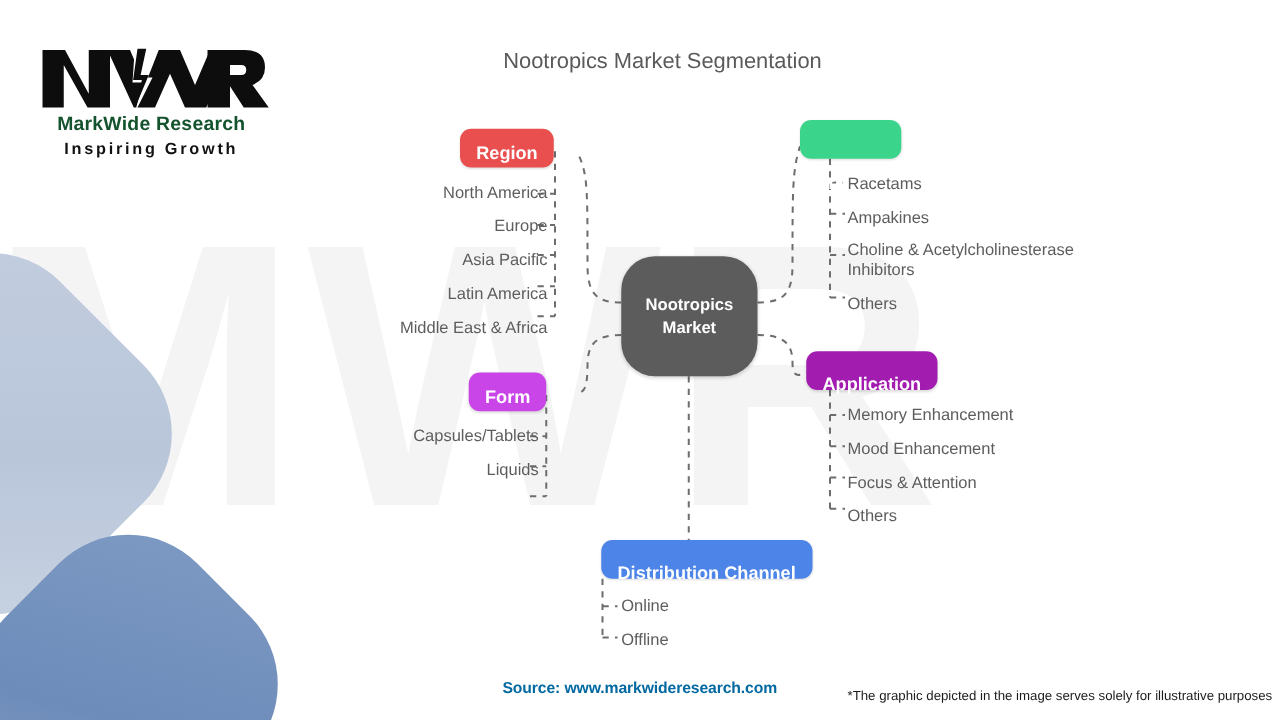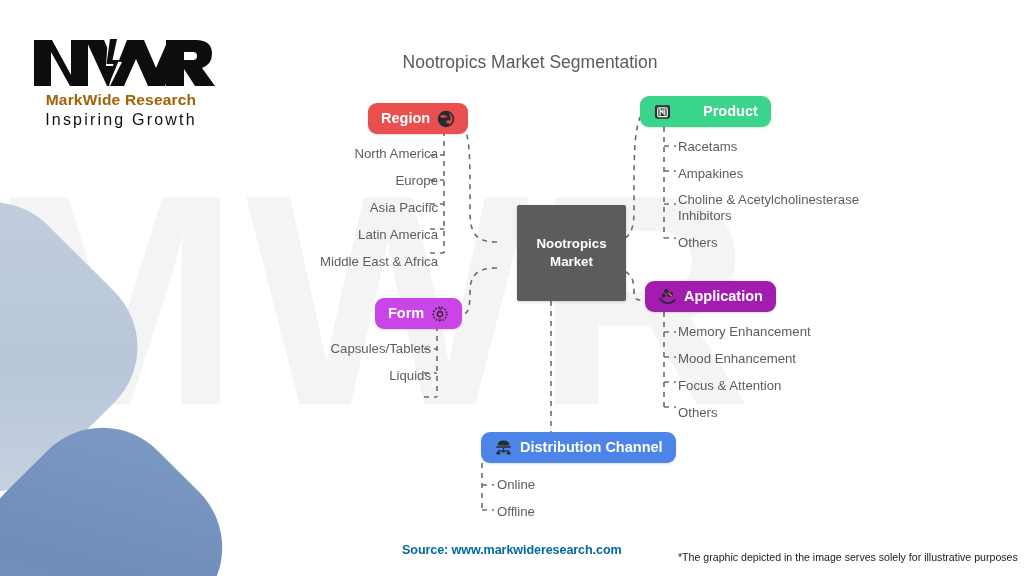--- a/index.html
+++ b/index.html
@@ -45,67 +45,67 @@
   .blob-dark {
     width: 215px; height: 215px;
     left: -5px; top: 440px;
     background: linear-gradient(150deg, #7e9bc4 0%, #6e8cba 60%, #88a1c6 100%);
   }
 
   
   .logo { position: absolute; left: 26px; top: 32px; width: 190px; }
   .logo-mark { display: block; }
   .logo-name {
-    font-size: 15.5px; font-weight: 700; color: #a16207;
+    font-size: 15.5px; font-weight: 700; color: #14532d;
     text-align: center; letter-spacing: 0.2px; margin-top: 1px;
   }
   .logo-tag {
-    font-size: 16px; font-weight: 400; color: #111;
+    font-size: 13px; font-weight: 700; color: #111;
     text-align: center; letter-spacing: 2.2px; margin-top: 2px;
   }
 
   
   .chart-title {
     position: absolute; left: 0; top: 38px; width: 912px;
     text-align: center;
-    font-size: 17.5px; color: #5a5a5a; font-weight: 400; margin-top: 14px;
+    font-size: 17.5px; color: #5a5a5a; font-weight: 400;
   }
   .chart-title-inner { display: inline-block; transform: translateX(74px); }
 
   
   #wires { position: absolute; left: 0; top: 0; width: 1024px; height: 576px; }
 
   
   .node {
     position: absolute;
     display: flex; align-items: center; gap: 7px;
     border-radius: 9px;
     padding: 12px 13px;
     height: 31px;
     color: #ffffff;
     font-size: 14.5px;
     font-weight: 700;
     white-space: nowrap;
     box-shadow: 0 1px 2px rgba(0,0,0,0.13);
+    flex-direction: column;
   }
   .node .nlabel { position: relative; top: -0.5px; }
 
   .center-node {
     position: absolute;
     left: 497px; top: 205px;
     width: 109px; height: 96px;
     background: #5c5c5c;
-    border-radius: 2px;
+    border-radius: 27px;
     color: #fff;
     display: flex; flex-direction: column;
     align-items: center; justify-content: center;
     font-size: 13.3px; font-weight: 700;
     line-height: 1.35; text-align: center;
     box-shadow: 0 1px 3px rgba(0,0,0,0.18);
-    margin-left: 20px;
   }
 
   #node-region      { left: 368px; top: 103px; background: #e94f4f; }
   #node-product     { left: 640px; top: 96px;  background: #3ad58b; gap: 31px; }
   #node-form        { left: 375px; top: 298px; background: #c945e8; }
   #node-application { left: 645px; top: 281px; background: #a21caf; }
   #node-distribution{ left: 481px; top: 432px; background: #4d84e8; }
 
   
   .leaves { position: absolute; }

